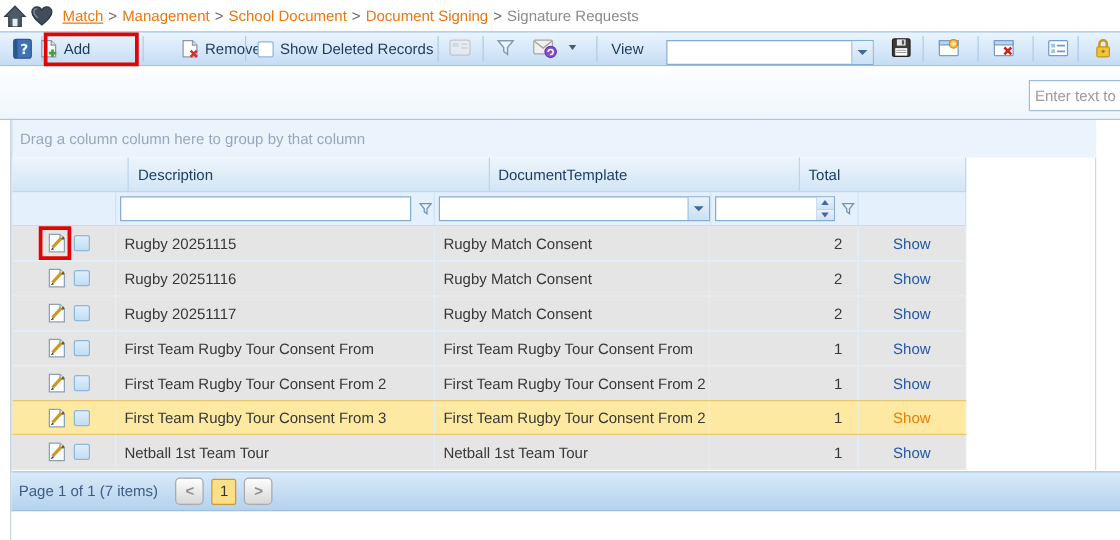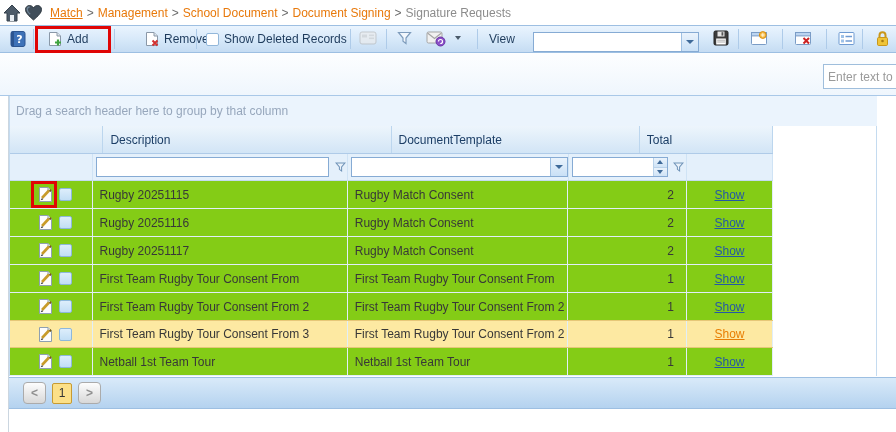--- a/index.html
+++ b/index.html
@@ -71,27 +71,27 @@
   .desc-filter { width:264px; }
   .combo-filter { display:flex; width:242px; height:20px; background:#fff; border:1px solid #86ABD4; margin-left:3px; }
   .spin-filter { display:flex; width:112px; height:20px; background:#fff; border:1px solid #86ABD4; margin-left:3px; }
   .spin-btns { margin-left:auto; width:14px; display:flex; flex-direction:column; border-left:1px solid #B9D2EA; }
   .spin-btn { flex:1; display:flex; align-items:center; justify-content:center;
     background:linear-gradient(#EAF3FC,#CFE3F6); cursor:pointer; }
   .tri-up { width:0; height:0; border-left:3px solid transparent; border-right:3px solid transparent; border-bottom:4px solid #3F6A99; }
   .tri-dn { width:0; height:0; border-left:3px solid transparent; border-right:3px solid transparent; border-top:4px solid #3F6A99; }
   .funnel-btn { display:flex; align-items:center; justify-content:center; width:16px; height:20px; margin-left:4px; cursor:pointer; }
 
-  .grid-row { height:28px; background:#84cc16; border-bottom:1px solid #E1EEF9; }
+  .grid-row { height:28px; background:#e5e5e5; border-bottom:1px solid #E1EEF9; }
   .grid-row .cell { border-right:1px solid #E1EEF9; color:#383838; }
   .grid-row .col-desc, .grid-row .col-template { padding-left:7px; }
   .grid-row .col-total { justify-content:flex-end; padding-right:12px; }
   .grid-row .col-history { justify-content:center; }
   .grid-row.highlighted { background:#FDE9A2; border-top:1px solid #E6C778; border-bottom:1px solid #E6C778; height:28px; margin-top:-1px; }
-  .show-link { color:#2458A6; text-decoration:underline; cursor:pointer; }
+  .show-link { color:#2458A6; cursor:pointer; }
   .grid-row.highlighted .show-link { color:#E87E04; }
   .row-icons { display:flex; align-items:center; width:100%; }
   .indent-stub { width:19px; height:100%; border-right:1px solid #EAF2FA; }
   .edit-icon { margin-left:8px; cursor:pointer; display:flex; }
   .row-checkbox { width:13px; height:13px; margin-left:5px; border:1px solid #8DB8DC; border-radius:2px;
     background:linear-gradient(#DDEEFB,#C2DEF5); cursor:pointer; }
 
   
   .pager { position:absolute; left:9px; top:377px; width:887px; height:32px;
     background:linear-gradient(#D9EAF9,#B4D2EF); border-top:1px solid #9DBFE2; border-bottom:1px solid #9DBFE2;
@@ -132,21 +132,21 @@
   <div class="toolbar">
     <div class="tb-abs" style="left:9px">
       <svg width="18" height="18" viewBox="0 0 18 18">
         <rect x="2" y="1.5" width="14" height="15" rx="2" fill="#3E72B8" stroke="#2C5591"></rect>
         <rect x="2" y="1.5" width="3" height="15" rx="1" fill="#2C5591"></rect>
         <text x="10.5" y="13" font-size="11" font-weight="bold" fill="#fff" text-anchor="middle" font-family="DejaVu Sans">?</text>
       </svg>
     </div>
     <div class="tb-sep" style="left:33px"></div>
 
-    <div class="tb-abs tb-btn" style="left:42px">
+    <div class="tb-abs tb-btn" style="left:26px">
       <svg width="16" height="16" viewBox="0 0 16 16">
         <path d="M2.5 1.5 H10 L13.5 5 V14.5 H2.5 Z" fill="#FFFFFF" stroke="#8A98A8"></path>
         <path d="M10 1.5 V5 H13.5" fill="#DDE4EA" stroke="#8A98A8"></path>
         <path d="M8 11.5 H14 M11 8.5 V14.5" stroke="#3FA33F" stroke-width="2.2"></path>
       </svg>
       <span>Add</span>
     </div>
     <div class="tb-sep" style="left:114px"></div>
 
     <div class="tb-abs tb-btn" style="left:139px">
@@ -252,21 +252,21 @@
         <circle cx="7.5" cy="11" r="1.3" fill="#A87B12"></circle>
       </svg>
     </div>
   </div>
 
   <div class="subbar">
     <input class="search-input" type="text" placeholder="Enter text to search..." style="">
   </div>
 
   <div class="group-panel">
-    <span>Drag a search header here to group by that column</span>
+    <span>Drag a column column here to group by that column</span>
   </div>
 
   <div class="grid">
     <div class="header-row">
       <div class="cell col-icons"></div>
       <div class="cell col-desc">Description</div>
       <div class="cell col-template">DocumentTemplate</div>
       <div class="cell col-total">Total</div>
     </div>
 
@@ -468,20 +468,21 @@
           <div class="cell col-template">Netball 1st Team Tour</div>
           <div class="cell col-total">1</div>
           <div class="cell col-history">
             <span class="show-link">Show</span>
           </div>
         </div>
       </div>
   </div>
 
   <div class="pager">
+    <span class="pager-text">Page 1 of 1 (7 items)</span>
     <span class="pager-btn" style="margin-left:14px">&lt;</span>
     <span class="pager-current">1</span>
     <span class="pager-btn">&gt;</span>
   </div>
 
   <div class="annotation ann-add"></div>
   <div class="annotation ann-edit"></div>
 
 </div>
 

